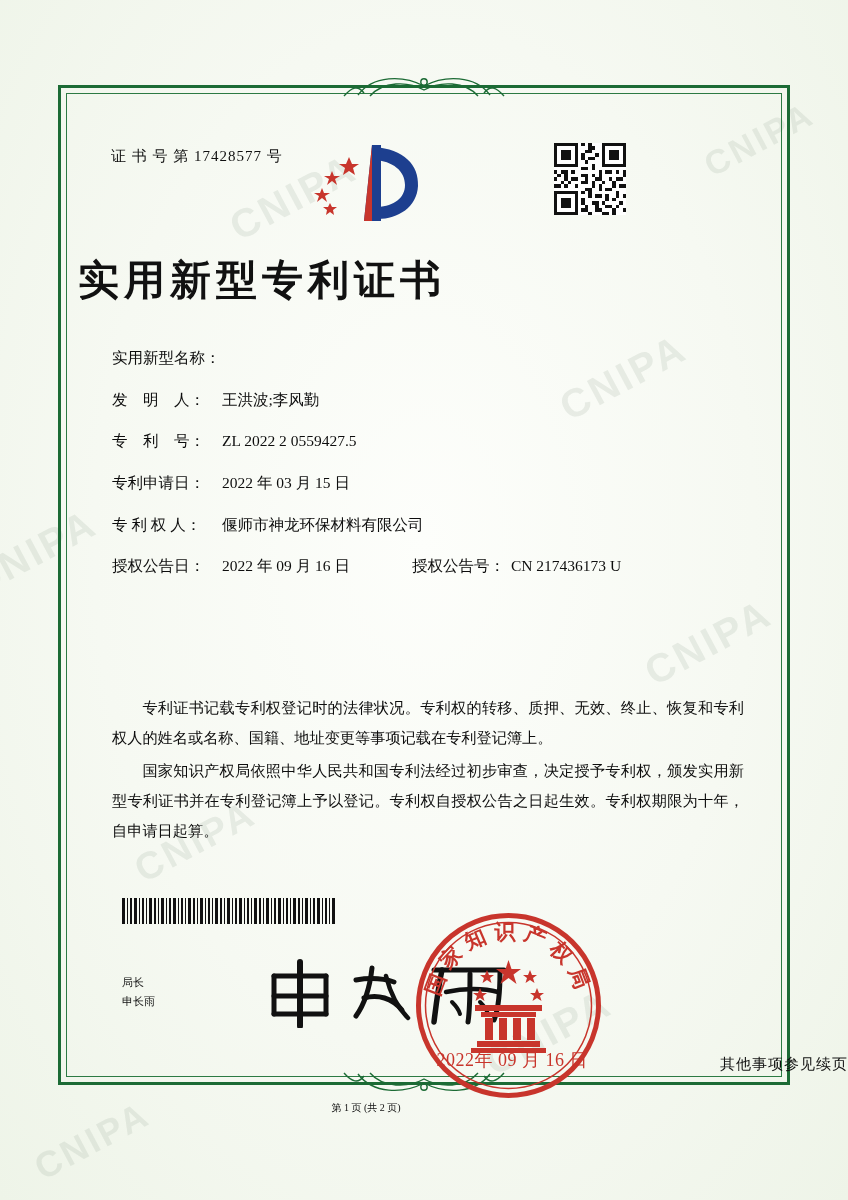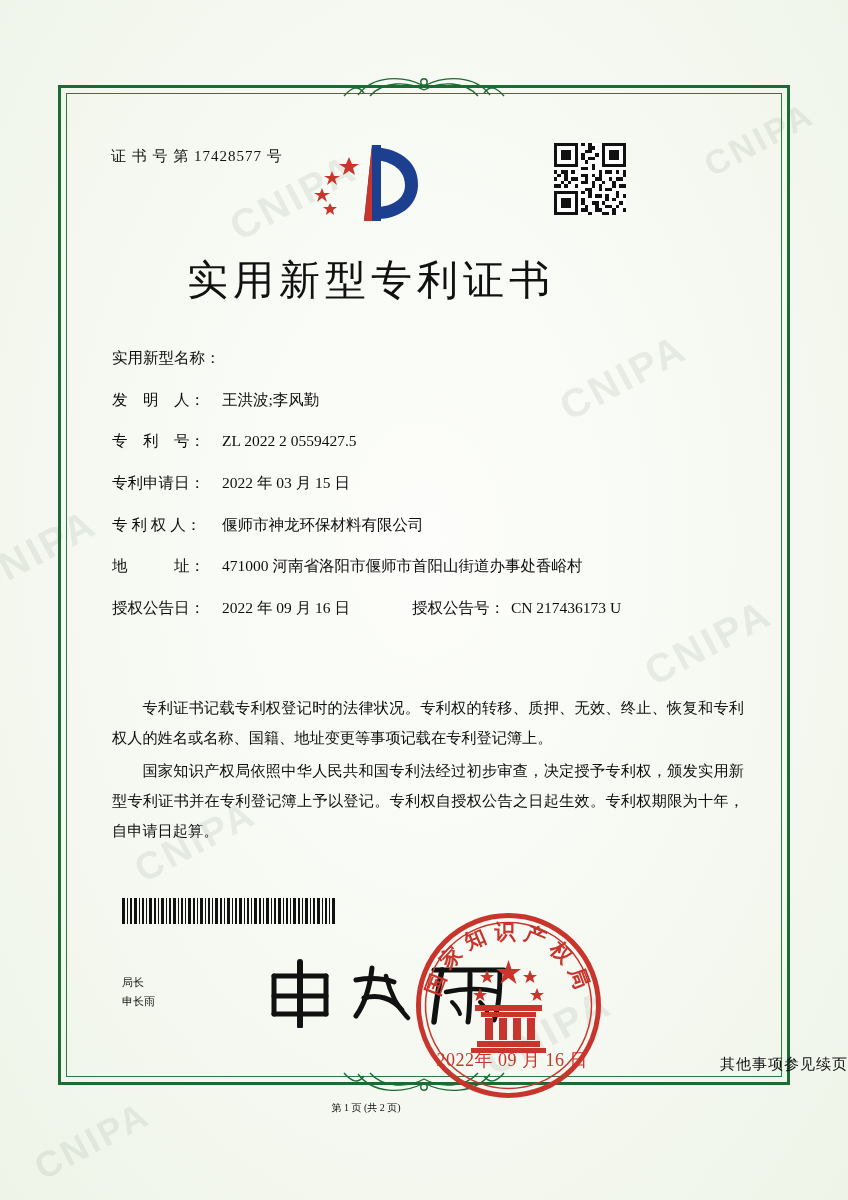--- a/index.html
+++ b/index.html
@@ -109,26 +109,26 @@
     position: absolute;
     left: 50%;
     top: 50px;
     transform: translateX(-50%);
     width: 160px;
     height: 90px;
   }
 
   .title {
     position: absolute;
-    left: 5px;
+    left: 12px;
     top: 160px;
     width: 100%;
-    text-align: center;
+    text-align: left;
     font-size: 41px;
-    font-weight: normal;
+    font-weight: bold;
     letter-spacing: 5px;
     color: #111;
     font-family: "DejaVu Serif", "Liberation Serif", serif;
   }
 
   .fields {
     position: absolute;
     left: 46px;
     top: 255px;
     width: 630px;
@@ -397,24 +397,20 @@
         <div class="field-value">ZL 2022 2 0559427.5</div>
       </div>
       <div class="field-row">
         <div class="field-label">专利申请日：</div>
         <div class="field-value">2022 年 03 月 15 日</div>
       </div>
       <div class="field-row">
         <div class="field-label">专 利 权 人：</div>
         <div class="field-value">偃师市神龙环保材料有限公司</div>
       </div>
-      <div class="field-row">
-        <div class="field-label">地　　　址：</div>
-        <div class="field-value">471000 河南省洛阳市偃师市首阳山街道办事处香峪村</div>
-      </div>
       <div class="field-row pubrow">
         <div class="field-label">授权公告日：</div>
         <div class="field-value">2022 年 09 月 16 日</div>
         <div class="pub-second-label">授权公告号：</div>
         <div class="pub-second-value">CN 217436173 U</div>
       </div>
     </div>
 
     <div class="paragraphs">
       <p>专利证书记载专利权登记时的法律状况。专利权的转移、质押、无效、终止、恢复和专利权人的姓名或名称、国籍、地址变更等事项记载在专利登记簿上。</p>

